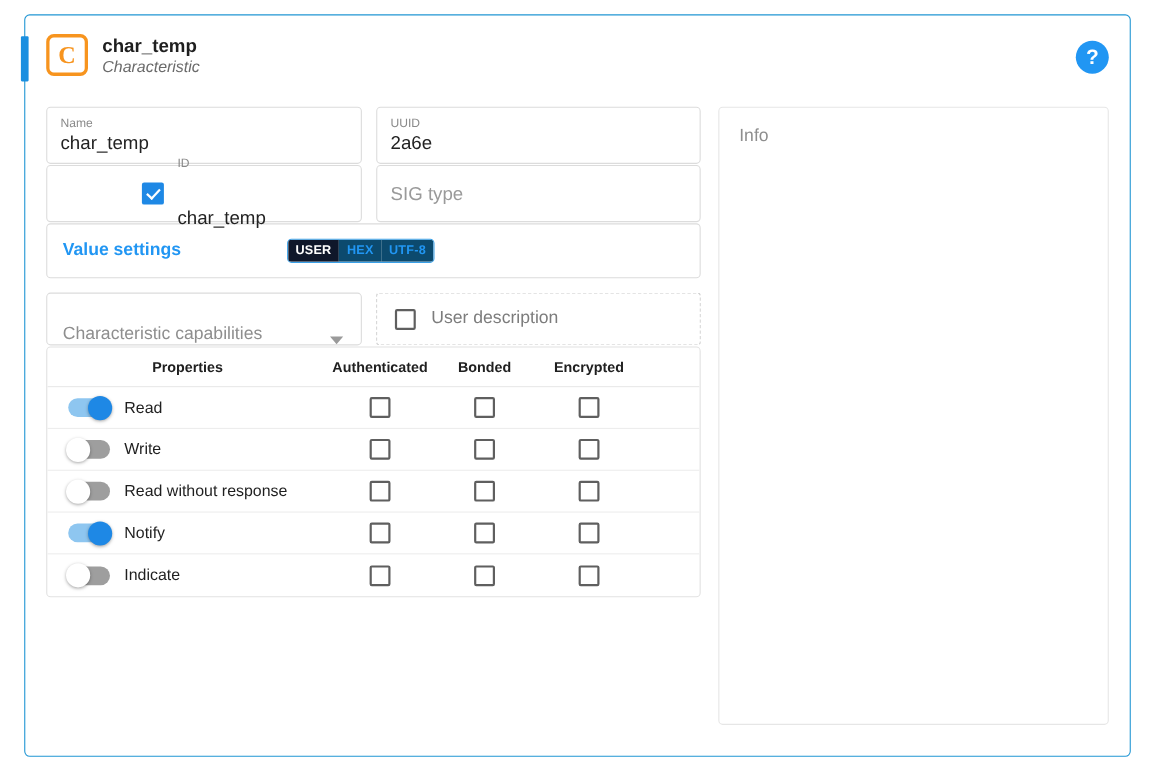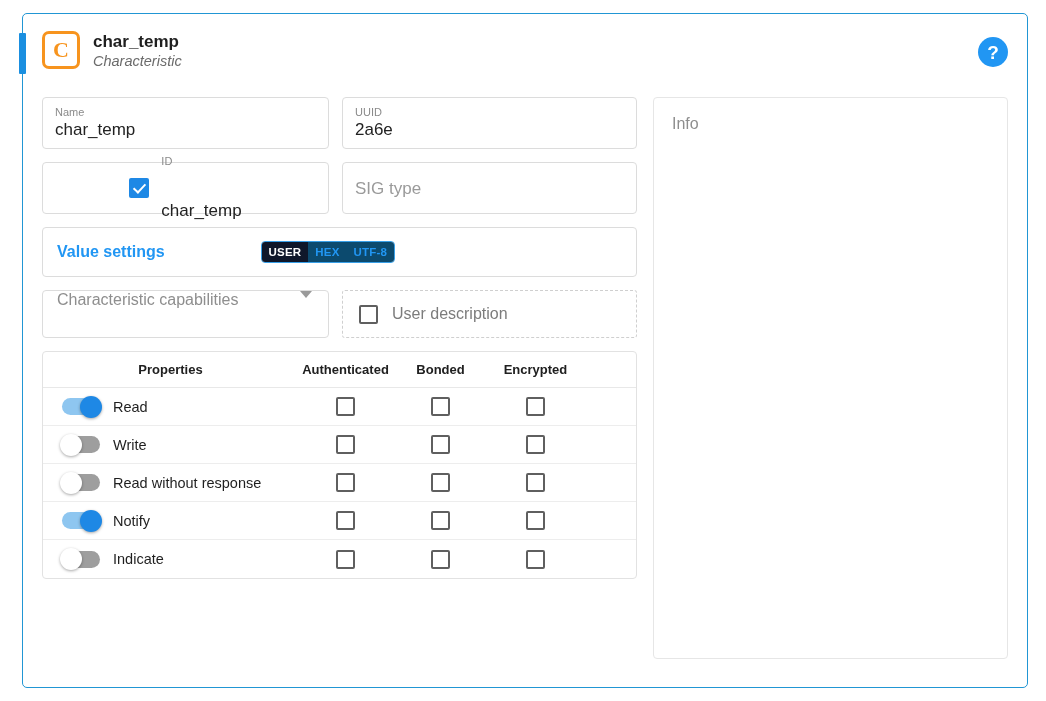--- a/index.html
+++ b/index.html
@@ -96,21 +96,21 @@
   }
 
   
   .left-col {
     position: absolute;
     left: 19px;
     top: 83px;
     width: 595px;
   }
 
-  .row { display: flex; gap: 13px; margin-bottom: 13px; }
+  .row { display: flex; gap: 13px; margin-bottom: 1px; }
 
   .field {
     background: #ffffff;
     border: 1px solid #dcdcdc;
     border-radius: 4px;
     height: 52px;
     padding: 7px 12px;
     display: flex;
     flex-direction: column;
     justify-content: center;
@@ -202,21 +202,21 @@
     color: #ffffff;
   }
 
   
   .dropdown {
     width: 287px;
     height: 48px;
     border: 1px solid #dcdcdc;
     border-radius: 4px;
     display: flex;
-    align-items: flex-start;
+    align-items: flex-end;
     justify-content: space-between;
     padding: 0 16px 0 14px;
     background: #ffffff;
     cursor: pointer;
   }
   .dropdown-text { font-size: 16px; color: #8e8e8e; }
   .caret {
     width: 0; height: 0;
     border-left: 6px solid transparent;
     border-right: 6px solid transparent;

